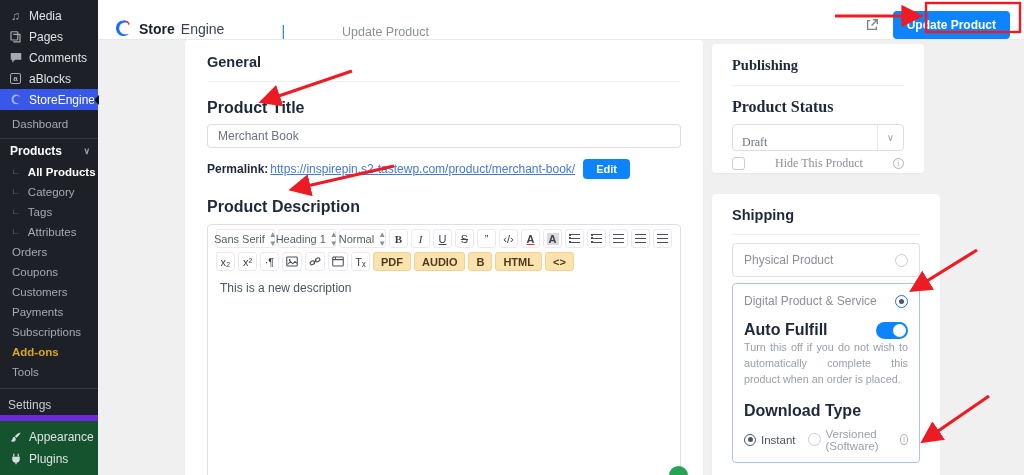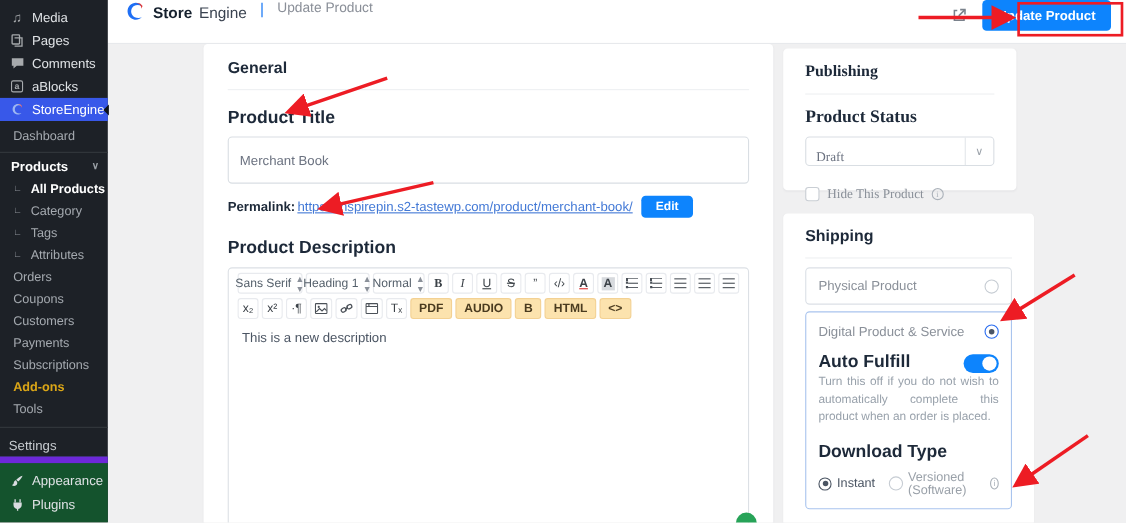--- a/index.html
+++ b/index.html
@@ -27,40 +27,40 @@
   #sb-sub .sb-item.orange{color:var(--orange);font-weight:700;}
   .tree{font-size:8px;color:#8b9096;margin-right:2px;transform:translateY(-1px);}
   .chev{margin-left:auto;font-size:9px;color:#9aa0a6;}
   #sb-sec{border-top:1px solid #33383d;padding:6px 0;}
   #sb-sec .sb-item{height:20px;color:#c7cbd0;}
   #sb-bottom{border-top:6px solid #6d28d9;background:#14532d;padding:5px 0;position:absolute;left:0;right:0;bottom:0;}
   #sb-bottom .sb-item{height:22px;}
   .ablocks-box{width:11px;height:11px;border:1.5px solid #a7aaad;border-radius:2px;font-size:8px;line-height:9px;text-align:center;color:#a7aaad;font-weight:700;}
 
   
-  #topbar{position:absolute;left:98px;top:0;width:926px;height:40px;background:#fff;border-bottom:1px solid #e7e9ec;display:flex;align-items:flex-start;padding:0 14px;z-index:4;}
+  #topbar{position:absolute;left:98px;top:0;width:926px;height:40px;background:#fff;border-bottom:1px solid #e7e9ec;display:flex;align-items:flex-end;padding:0 14px;z-index:4;gap:45px;}
   .brand{display:flex;align-items:center;gap:6px;}
   .brand b{font-size:14px;color:#16212e;}
   .brand i{font-style:normal;font-size:14px;color:#3a4350;}
   .tb-div{color:#1f7cf6;margin:0 12px;font-size:14px;}
   #page-title{color:#8a8f98;font-size:12.5px;}
   #tb-right{margin-left:auto;display:flex;align-items:center;gap:14px;}
   #ext-icon{color:#7a828c;cursor:pointer;}
   #update-btn{background:var(--accent);color:#fff;border:none;border-radius:4px;font-size:12px;font-weight:700;padding:7px 14px;cursor:pointer;font-family:inherit;}
 
   
   .card{position:absolute;background:#fff;border-radius:4px;box-shadow:0 1px 2px rgba(16,24,40,.04);}
   #main-card{left:185px;top:40px;width:518px;height:442px;padding:14px 22px;}
   #pub-card{left:712px;top:44px;width:212px;height:129px;padding:13px 20px;font-family:Liberation Serif, serif;}
   #ship-card{left:712px;top:194px;width:228px;height:290px;padding:13px 20px;}
   .sec-h{font-size:14.5px;font-weight:700;color:#1d2939;}
   .sec-div{border-top:1px solid #eef0f2;margin:11px 0 0;}
 
   .lbl{font-size:16px;font-weight:700;color:#1d2939;}
-  .text-input{width:100%;height:43px;border:1px solid #d9dee3;border-radius:4px;padding:0 10px;font-size:12px;color:#6b7280;font-family:inherit;margin-top:7px;background:#fff;}
+  .text-input{width:100%;height:24px;border:1px solid #d9dee3;border-radius:4px;padding:0 10px;font-size:12px;color:#6b7280;font-family:inherit;margin-top:7px;background:#fff;}
   .perma-row{display:flex;align-items:center;margin-top:11px;font-size:12px;gap:2px;}
   .perma-row .lbl{font-size:12px;}
   .perma-row a{color:var(--link);text-decoration:underline;font-size:12px;}
   .btn-sm{background:var(--accent);color:#fff;border:none;border-radius:4px;font-size:11px;font-weight:700;padding:4px 13px;cursor:pointer;margin-left:6px;font-family:inherit;}
 
   
   #editor{border:1px solid #dce0e5;border-radius:4px;margin-top:8px;height:272px;}
   .tb-row{display:flex;align-items:center;flex-wrap:nowrap;gap:3px;padding:4px 8px 0;}
   .tb-row:last-of-type{padding-bottom:5px;border-bottom:1px solid #eceef1;}
   .tb-btn{display:inline-flex;align-items:center;justify-content:center;height:19px;min-width:19px;border:1px solid #e8eaee;background:#fff;border-radius:3px;font-size:11px;color:#3c4248;cursor:pointer;padding:0 3px;white-space:nowrap;}
@@ -74,21 +74,21 @@
   .g-colA{text-decoration:underline;text-decoration-color:#d33;font-weight:700;}
   .g-hlA{background:#d7dade;padding:0 2px;font-weight:700;}
   .i-bars{width:11px;height:9px;border-top:1.5px solid #4b5158;border-bottom:1.5px solid #4b5158;position:relative;}
   .i-bars::after{content:"";position:absolute;left:0;right:0;top:3px;border-top:1.5px solid #4b5158;}
   .i-bars.dotted{border-left:2px dotted #4b5158;padding-left:2px;}
   #editor-body{padding:10px 12px;font-size:12px;color:#4b5563;}
 
   
   .sel-box{display:flex;align-items:flex-end;height:27px;border:1px solid #d9dee3;border-radius:4px;margin-top:8px;padding:0 9px;font-size:12px;color:#6b7280;cursor:pointer;}
   .sel-box .chevd{margin-left:auto;border-left:1px solid #e3e7ea;padding-left:9px;color:#9aa1a9;font-size:10px;height:100%;display:flex;align-items:center;}
-  .chk-row{display:flex;align-items:center;gap:7px;margin-top:18px;font-size:12px;color:var(--muted);}
+  .chk-row{display:flex;align-items:center;gap:7px;margin-top:5px;font-size:12px;color:var(--muted);justify-content:space-between;}
   .chk{width:13px;height:13px;border:1px solid #c9ced4;border-radius:3px;background:#fff;cursor:pointer;flex:0 0 13px;}
   .info-i{display:inline-flex;width:11px;height:11px;border:1px solid #aab1b9;border-radius:50%;color:#aab1b9;font-size:7.5px;align-items:center;justify-content:center;font-style:normal;}
 
   
   .opt-box{display:flex;align-items:center;justify-content:space-between;border:1px solid var(--border);border-radius:4px;height:28px;padding:16px 11px;margin-top:8px;font-size:12px;color:var(--muted);cursor:pointer;}
   .radio{width:13px;height:13px;border:1px solid #c6ccd3;border-radius:50%;background:#fff;flex:0 0 13px;cursor:pointer;}
   .radio.sel-blue{border:1.5px solid #2a6df0;display:flex;align-items:center;justify-content:center;}
   .radio.sel-blue::after{content:"";width:5px;height:5px;border-radius:50%;background:#4a5566;}
   .radio.sel-dark{border:1.5px solid #4b5563;display:flex;align-items:center;justify-content:center;width:12px;height:12px;flex-basis:12px;}
   .radio.sel-dark::after{content:"";width:5px;height:5px;border-radius:50%;background:#4b5563;}

